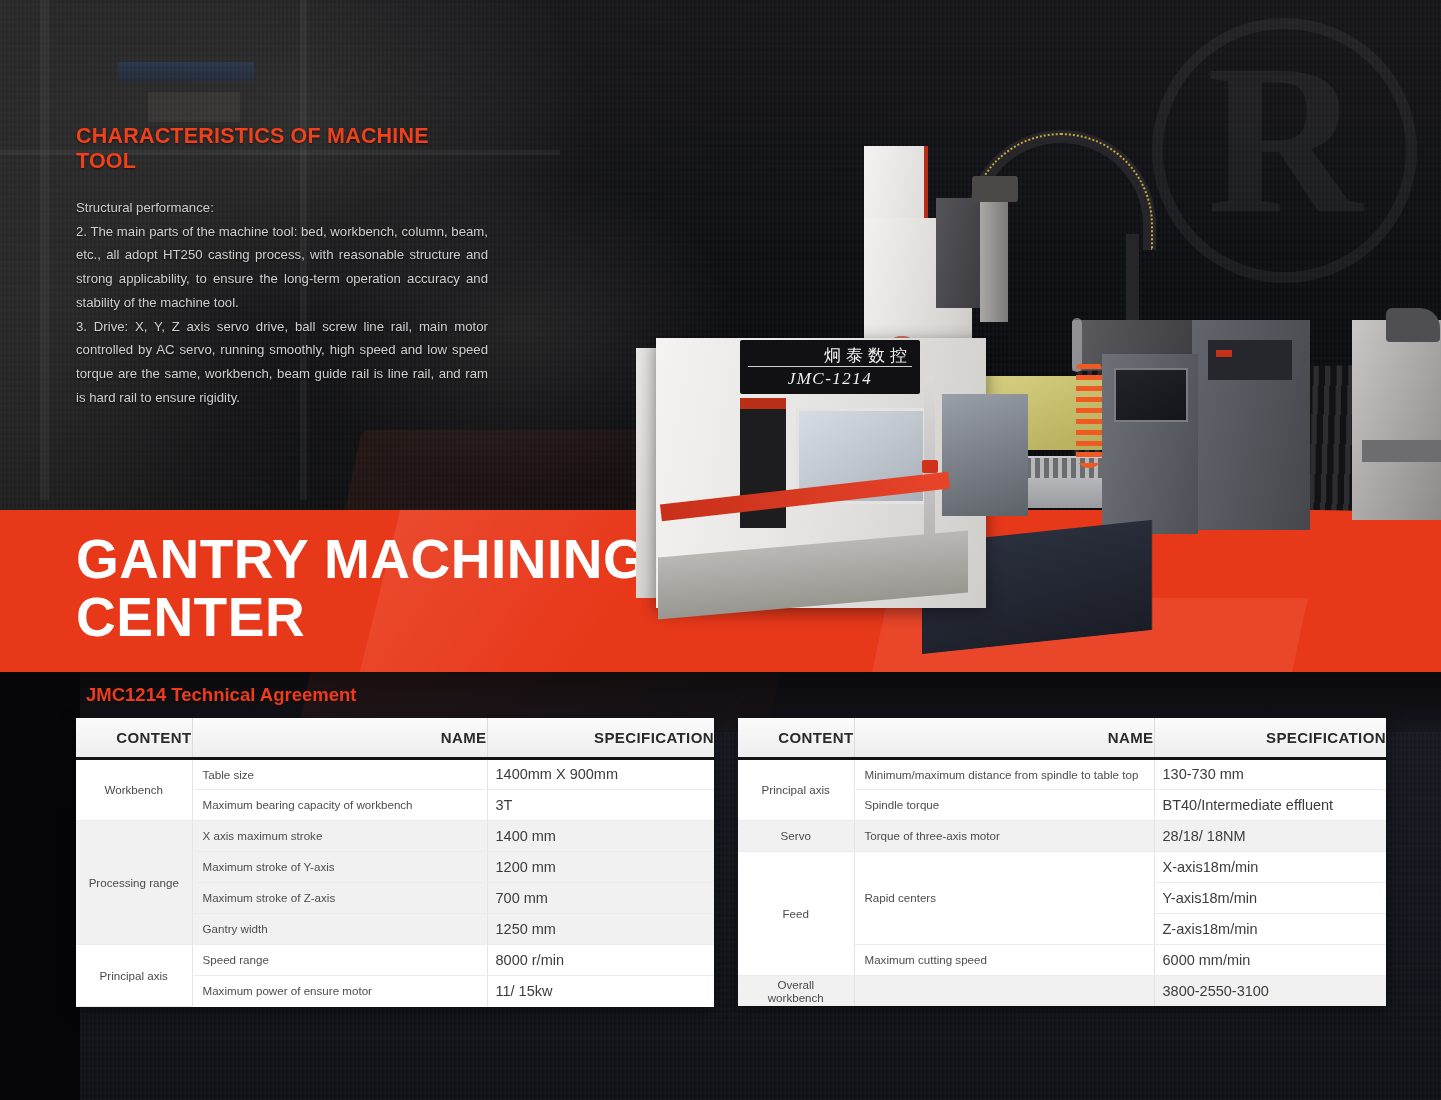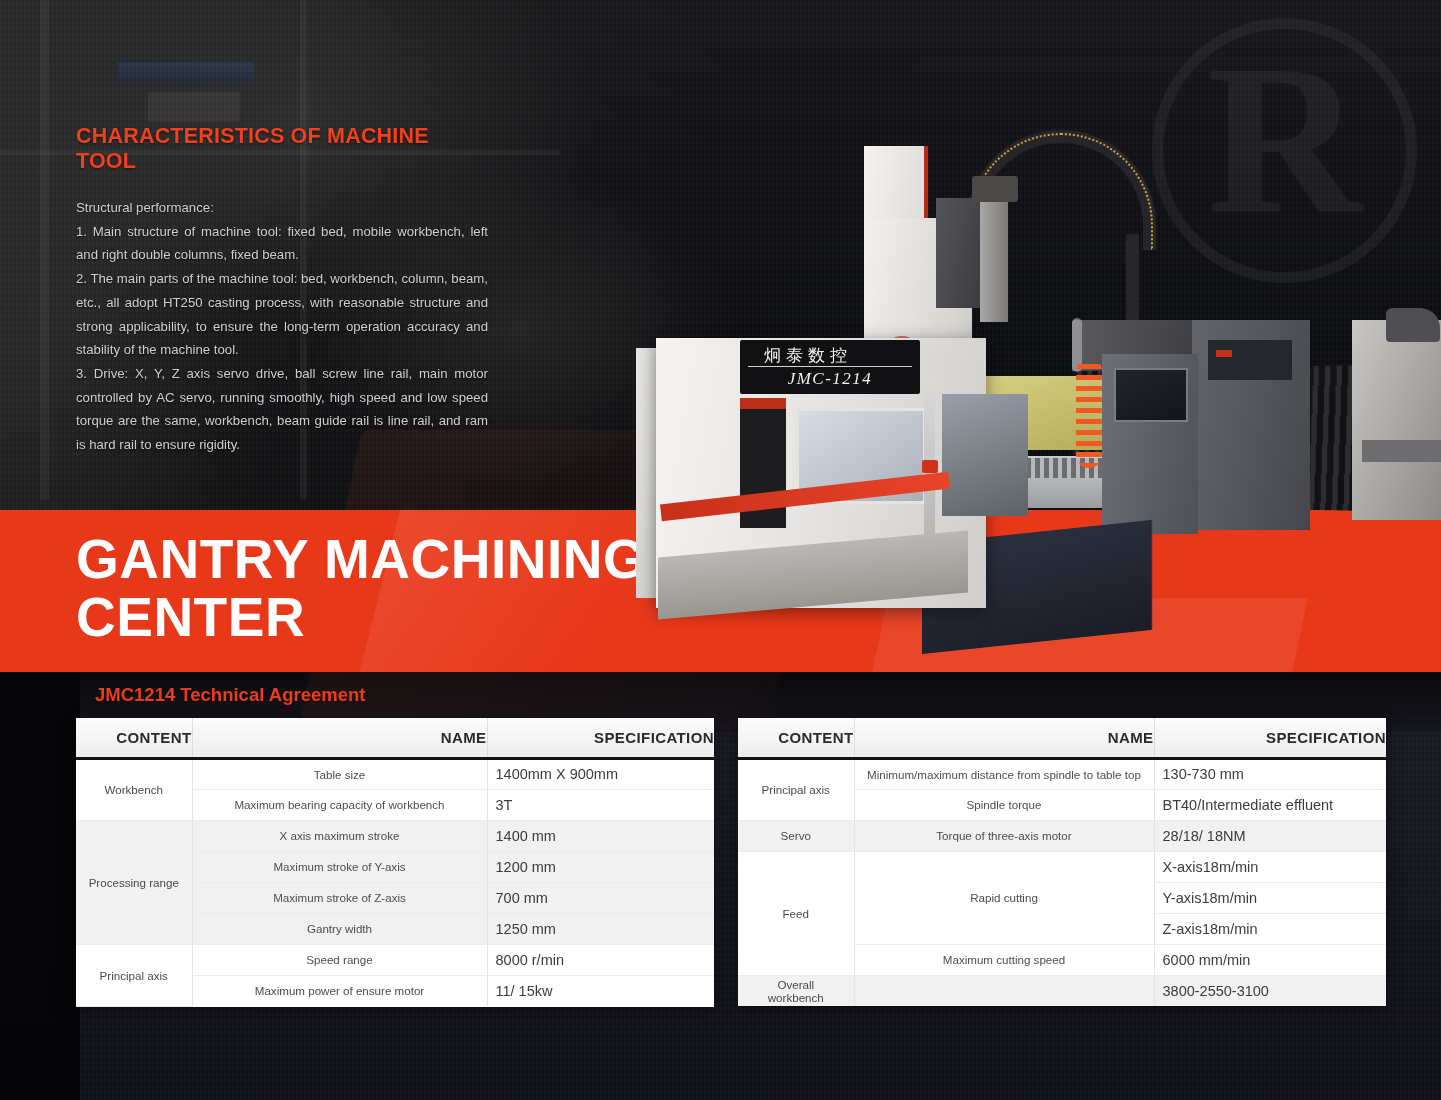--- a/index.html
+++ b/index.html
@@ -145,21 +145,21 @@
   .m-beam-right { left:716px; top:262px; width:190px; height:200px; background:linear-gradient(110deg,#c8c7c5,#8e8d8c 60%,#76757a); }
   .m-beam-shelf { left:726px; top:382px; width:120px; height:22px; background:#6d6c6f; }
   .m-grip       { left:750px; top:250px; width:54px; height:34px; background:#4f4e52; border-radius:6px 20px 4px 4px; }
 
   
   .m-encl       { left:20px; top:280px; width:330px; height:270px;
                   background:linear-gradient(100deg,#f4f3f1 0%,#e6e5e3 45%,#cfcecb 100%);
                   box-shadow:0 4px 16px rgba(0,0,0,.45); }
   .m-encl-left  { left:0px; top:290px; width:36px; height:250px; background:linear-gradient(100deg,#e8e7e5,#c9c8c5); }
   .m-plate      { left:104px; top:282px; width:180px; height:54px; background:#111114; border-radius:2px; }
-  .m-plate-cn   { position:absolute; left:128px; top:286px; width:164px; text-align:left;
+  .m-plate-cn   { position:absolute; left:112px; top:286px; width:164px; text-align:right;
                   color:#f2f1ef; font-size:17px; letter-spacing:5px; font-family:"DejaVu Sans", sans-serif; }
   .m-plate-mod  { position:absolute; left:112px; top:308px; width:164px; text-align:center;
                   color:#f2f1ef; font-size:17px; font-style:italic; letter-spacing:1.5px;
                   border-top:1px solid #cfcfcd; padding-top:2px; font-family:"Liberation Serif", serif; }
   .m-labels     { left:104px; top:340px; width:46px; height:130px; background:#1d1d20; }
   .m-labels-top { left:104px; top:340px; width:46px; height:11px; background:#b92f18; }
   .m-win        { left:160px; top:350px; width:130px; height:96px;
                   background:linear-gradient(150deg,rgba(210,218,228,.82),rgba(140,152,168,.62));
                   border:3px solid #e4e3e0; }
   .m-win2       { left:306px; top:336px; width:86px; height:122px;
@@ -187,21 +187,21 @@
   .m-cnc        { left:478px; top:310px; width:74px; height:54px; background:linear-gradient(150deg,#23242a,#14151a); border:2px solid #7a7c82; }
   .m-cnc2       { left:572px; top:282px; width:84px; height:40px; background:#26272c; }
   .m-btnred     { left:580px; top:292px; width:16px; height:7px; background:#c4301a; }
   .m-coil       { left:440px; top:300px; width:26px; height:110px;
                   background:repeating-linear-gradient(0deg,#f05a22 0 5px,rgba(0,0,0,0) 5px 11px);
                   border-radius:13px; }
   .m-cable      { left:436px; top:260px; width:10px; height:54px; background:rgba(190,190,195,.55); border-radius:5px; }
 
   
   .spec-title {
-    position:absolute; left:95px; top:684px; z-index:6;
+    position:absolute; left:86px; top:684px; z-index:6;
     color:#ee3b1b; font-size:18.5px; font-weight:bold;
   }
 
   .tbl-wrap { position:absolute; z-index:6; background:#ffffff;
               box-shadow:0 3px 14px rgba(0,0,0,.5); }
   #tbl-left  { left:76px;  top:718px; width:638px; }
   #tbl-right { left:738px; top:718px; width:648px; }
 
   table { width:100%; border-collapse:collapse; table-layout:fixed; }
   thead th {
@@ -212,21 +212,21 @@
   }
   thead th:last-child { border-right:none; }
 
   tbody td {
     font-size:11.6px; color:#4d4d4d; height:31px;
     border-bottom:1px solid #ececec; padding:0 10px;
   }
   tbody tr:last-child td { border-bottom:none; }
   td.c-content { text-align:center; font-size:11.6px; color:#4a4a4a;
                  border-right:none; vertical-align:middle; }
-  td.c-name    { text-align:center; border-left:1px solid #e4e4e4; }
+  td.c-name    { text-align:left; border-left:1px solid #e4e4e4; }
   td.c-spec    { text-align:left; font-size:14.5px; color:#3c3c3c;
                  border-left:1px solid #e4e4e4; padding-left:8px; }
   tr.grp td    { background:#f1f1f1; }
   tr.grp td.c-name, tr.grp td.c-spec { background:#f1f1f1; }
 
   #tbl-left  col.w1 { width:116px; } #tbl-left  col.w2 { width:295px; } #tbl-left  col.w3 { width:227px; }
   #tbl-right col.w1 { width:116px; } #tbl-right col.w2 { width:300px; } #tbl-right col.w3 { width:232px; }
 </style>
 </head>
 <body>
@@ -247,21 +247,20 @@
 
   <div class="watermark">
     <span>R</span>
   </div>
 
   <div class="ghost-shape"></div>
 
   <div class="intro">
     <h2>CHARACTERISTICS OF MACHINE TOOL</h2>
     <p class="nj">Structural performance:</p>
-    <p>1. Main structure of machine tool: fixed bed, mobile workbench, left and right double columns, fixed beam.</p>
     <p>2. The main parts of the machine tool: bed, workbench, column, beam, etc., all adopt HT250 casting process, with reasonable structure and strong applicability, to ensure the long-term operation accuracy and stability of the machine tool.</p>
     <p>3. Drive: X, Y, Z axis servo drive, ball screw line rail, main motor controlled by AC servo, running smoothly, high speed and low speed torque are the same, workbench, beam guide rail is line rail, and ram is hard rail to ensure rigidity.</p>
   </div>
 
   <div class="banner">
     <div class="banner-title">GANTRY MACHINING
 CENTER</div>
   </div>
 
   <div class="machine">
@@ -388,21 +387,21 @@
             <td class="c-name" rowspan="1">Spindle torque</td>
             <td class="c-spec">BT40/Intermediate effluent</td>
           </tr>
           <tr class="grp">
             <td class="c-content" rowspan="1">Servo</td>
             <td class="c-name" rowspan="1">Torque of three-axis motor</td>
             <td class="c-spec">28/18/ 18NM</td>
           </tr>
           <tr>
             <td class="c-content" rowspan="4">Feed</td>
-            <td class="c-name" rowspan="3">Rapid cutting</td>
+            <td class="c-name" rowspan="3">Rapid centers</td>
             <td class="c-spec">X-axis18m/min</td>
           </tr>
           <tr>
             <td class="c-spec">Y-axis18m/min</td>
           </tr>
           <tr>
             <td class="c-spec">Z-axis18m/min</td>
           </tr>
           <tr>
             <td class="c-name" rowspan="1">Maximum cutting speed</td>

